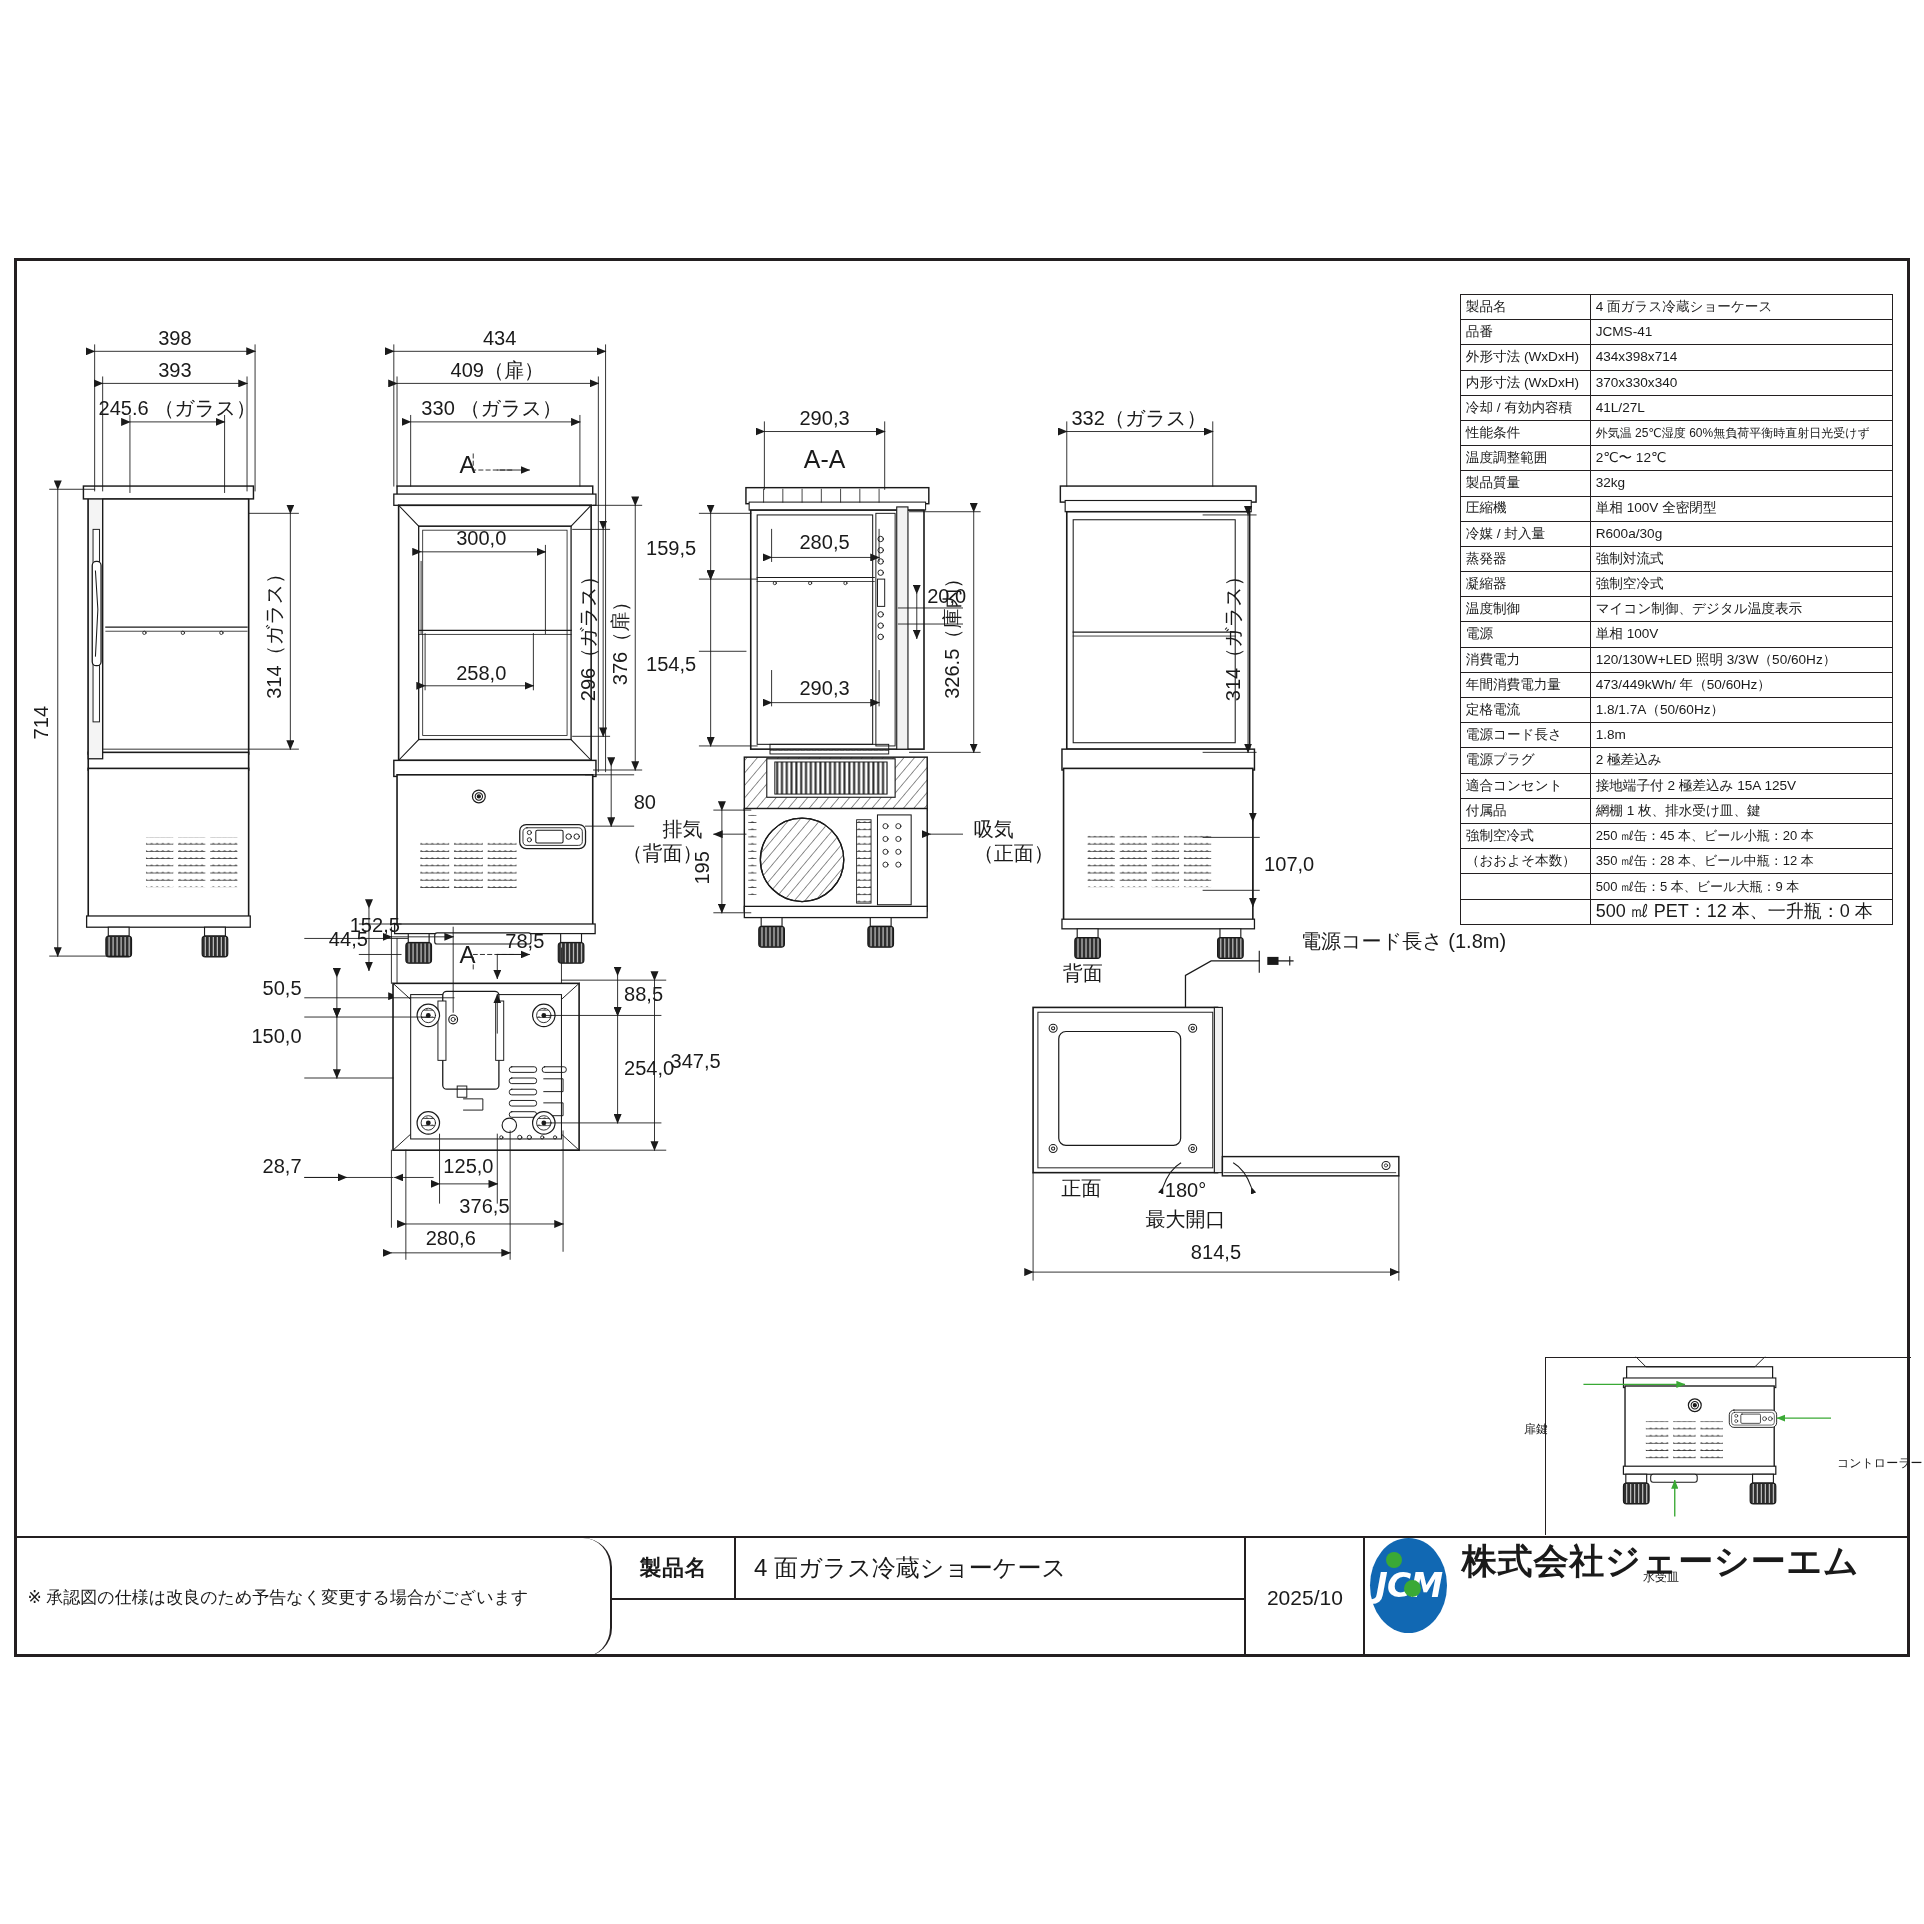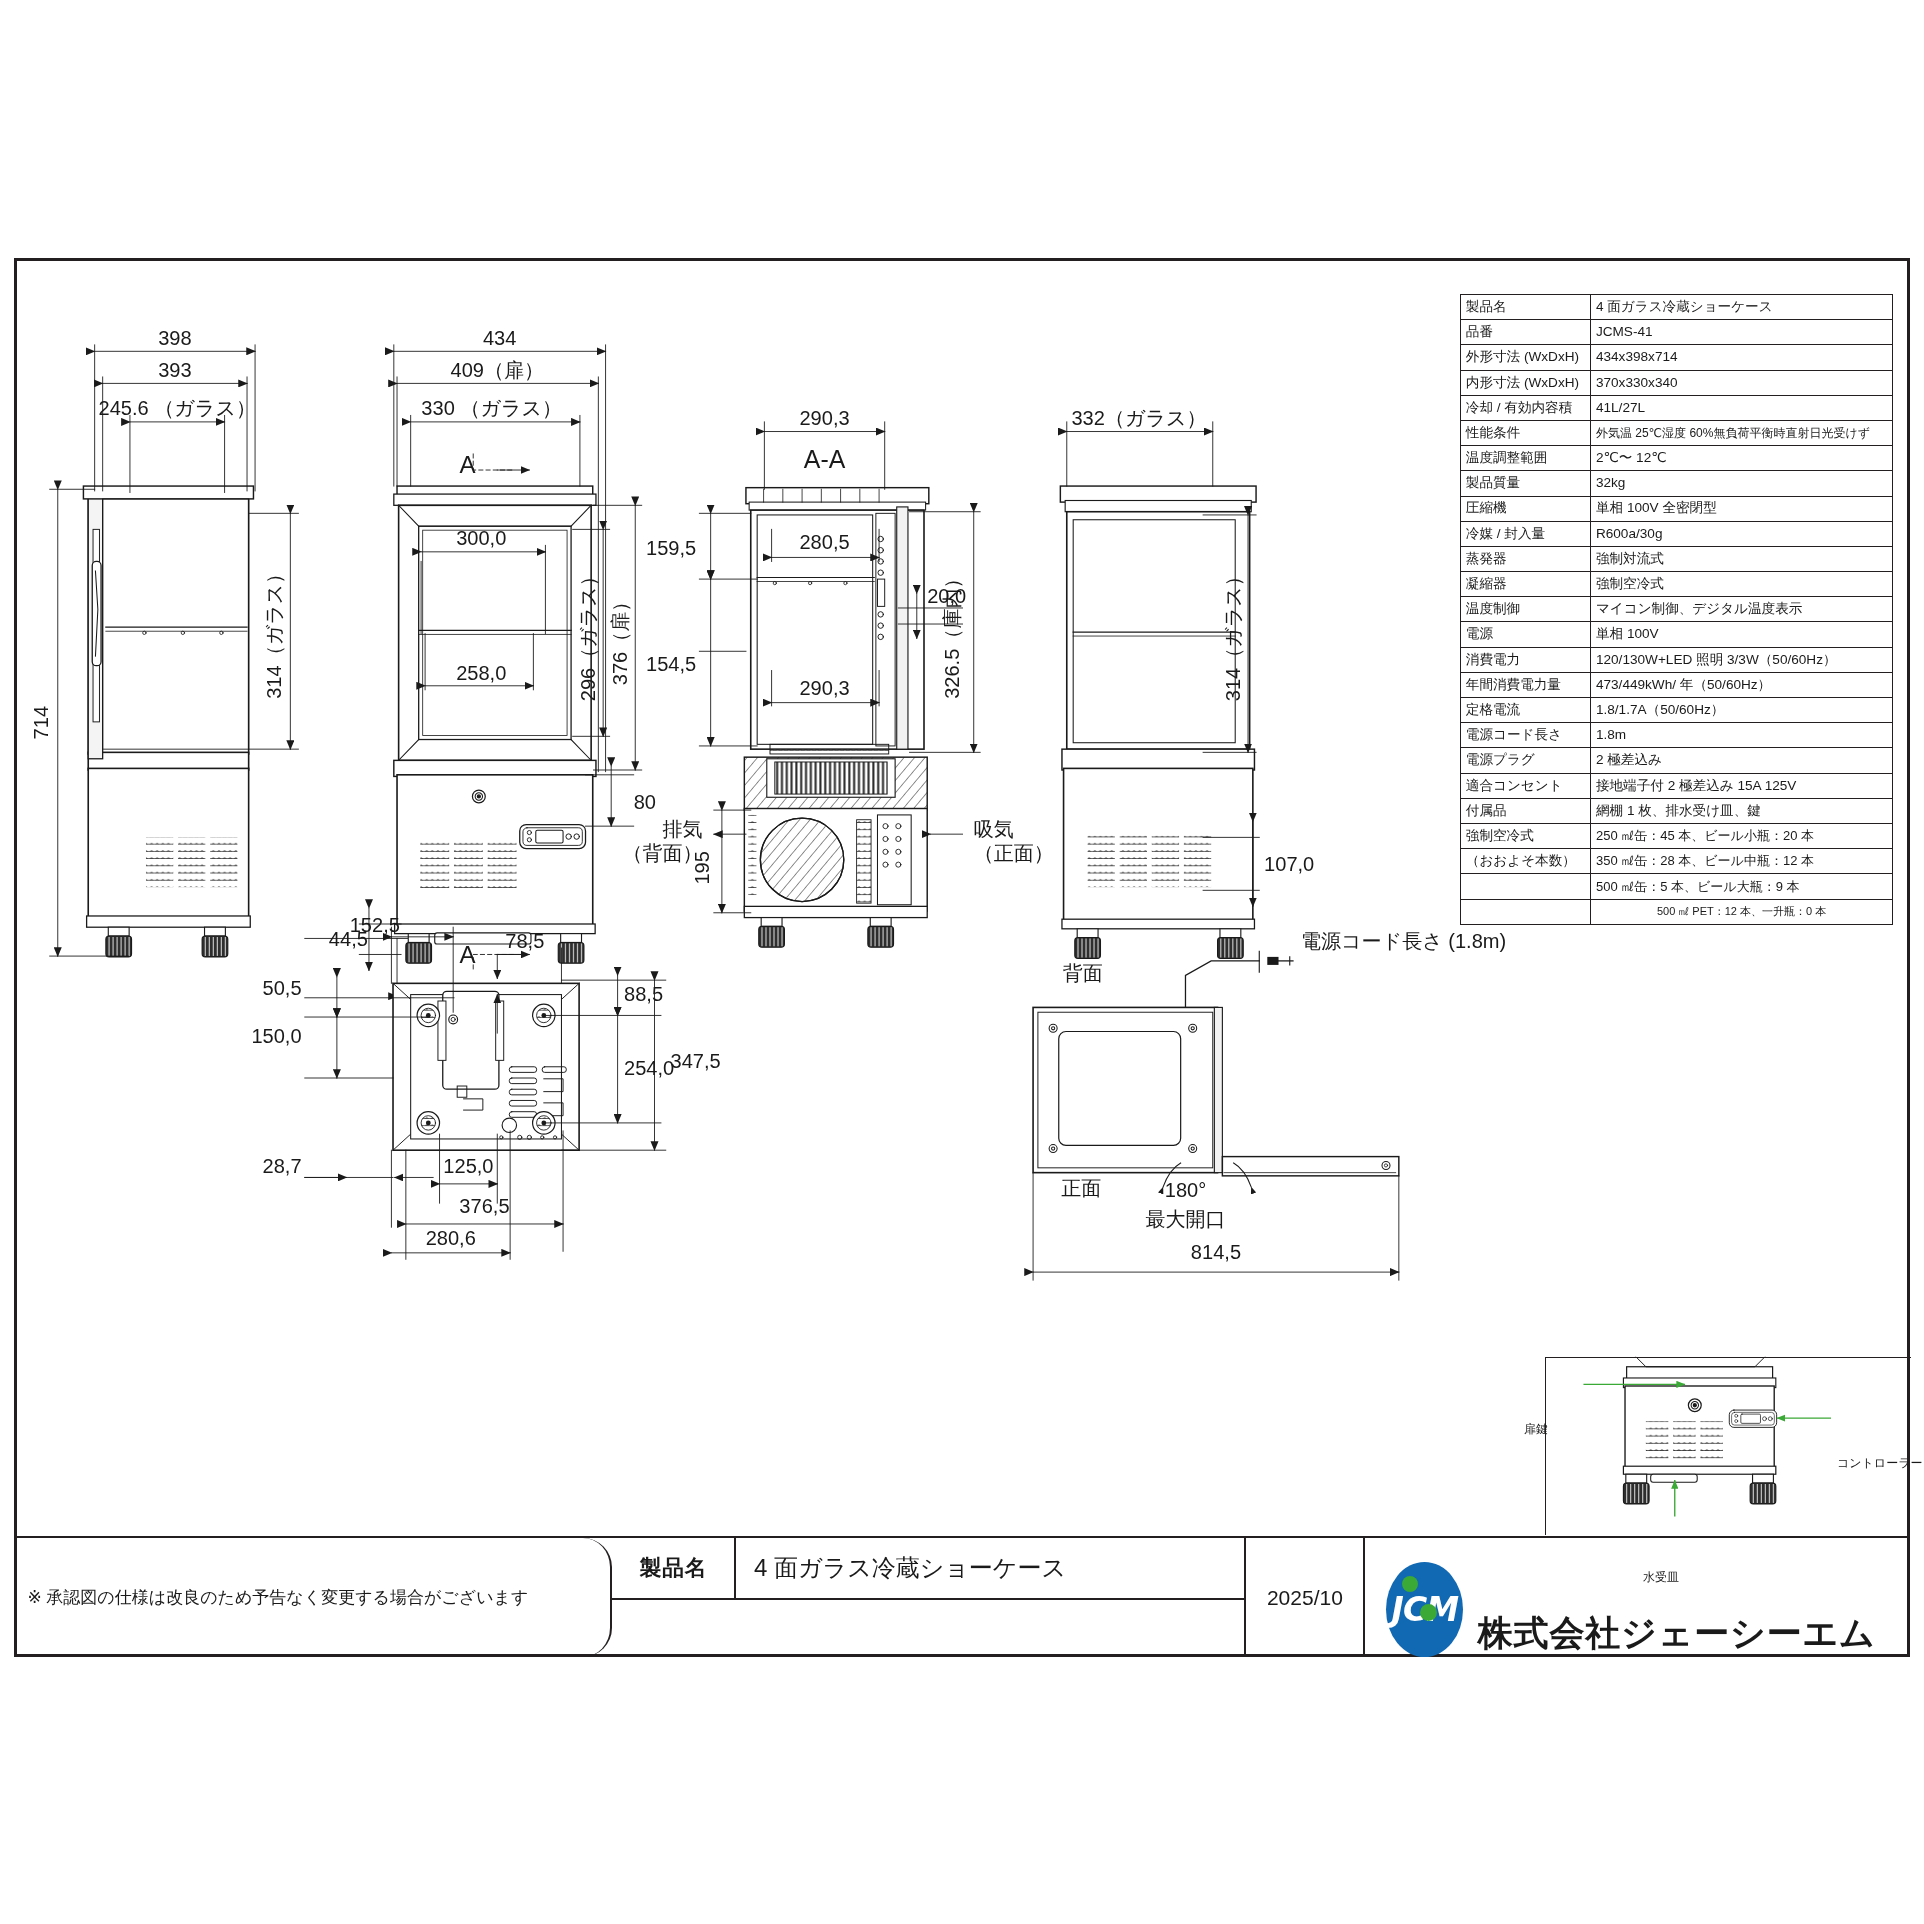--- a/index.html
+++ b/index.html
@@ -27,21 +27,21 @@
                display:flex;align-items:center;}
   #tnote{width:598px;padding:0 13px;font-size:17px;border-radius:29px;}
   #tprod{width:634px;flex-direction:column;}
   #tprod .r{display:flex;width:100%;height:50%;align-items:center;}
   #tprod .r:first-child{border-bottom:2.4px solid #231f20;}
   #tprod .lab{width:122px;text-align:center;font-size:21.7px;font-weight:bold;
               letter-spacing:0.8px;border-right:2.4px solid #231f20;
               height:100%;display:flex;align-items:center;justify-content:center;}
   #tprod .val{padding-left:17.6px;font-size:24px;}
   #tdate{width:119px;justify-content:center;font-size:21px;}
-  #tlogo{flex:1;display:flex;align-items:flex-end;padding-left:21px;gap:14.4px;}
+  #tlogo{flex:1;display:flex;align-items:flex-start;padding-left:5px;gap:14.4px;}
   #logoMark{width:77px;height:95px;position:relative;}
   #logoMark .ell{position:absolute;left:0;top:0;width:77px;height:95px;
         border-radius:50%;background:#1168b3;}
   #logoMark .jcm{position:absolute;left:0;top:0;width:77px;height:95px;
         display:flex;align-items:center;justify-content:center;
         color:#fff;font-size:33px;font-weight:bold;font-style:italic;
         letter-spacing:-0.8px;font-family:"DejaVu Sans",sans-serif;}
   #logoMark .d1{position:absolute;left:16px;top:14.4px;width:16px;height:16px;
         border-radius:50%;background:#3aa935;}
   #logoMark .d2{position:absolute;left:34px;top:42px;width:17px;height:17px;
@@ -675,21 +675,21 @@
         <tr>
           <td class="k">（おおよそ本数）</td>
           <td class="v" style="font-size: 13px; margin-left: 14px;">350 ㎖缶：28 本、ビール中瓶：12 本</td>
         </tr>
         <tr>
           <td class="k"></td>
           <td class="v" style="font-size: 13px;">500 ㎖缶：5 本、ビール大瓶：9 本</td>
         </tr>
         <tr>
           <td class="k"></td>
-          <td class="v" style="font-size: 11px; text-align: center;">500 ㎖ PET：12 本、一升瓶：0 本</td>
+          <td class="v" style="font-size: 18px;">500 ㎖ PET：12 本、一升瓶：0 本</td>
         </tr>
       </tbody>
   </table>
 
   <div id="callout"></div>
   <div class="colbl" style="left:1524px;top:1373px;">扉鍵</div>
   <div class="colbl" style="left:1837px;top:1407px;">コントローラー</div>
   <div class="colbl" style="left:1643px;top:1521px;">水受皿</div>
 
   <div id="title">

